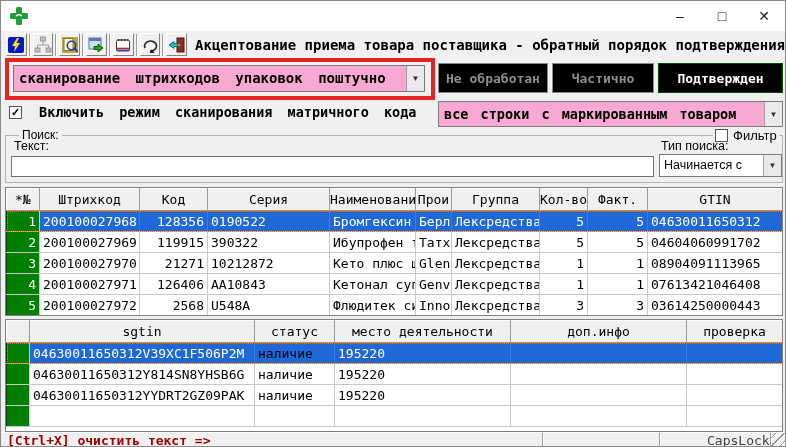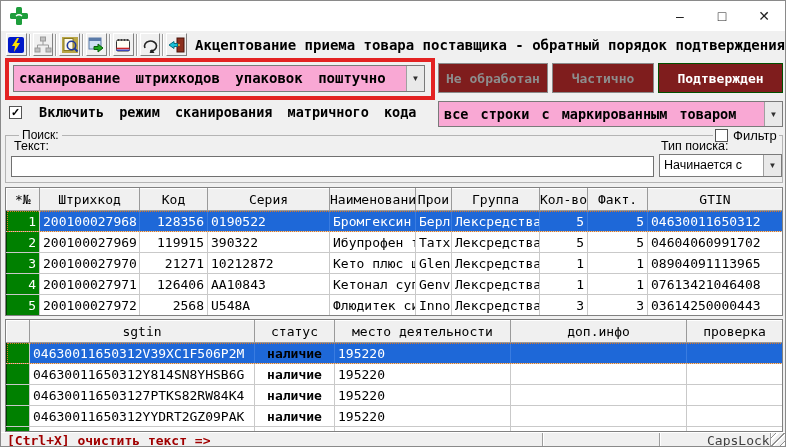--- a/index.html
+++ b/index.html
@@ -22,21 +22,21 @@
   .tb-btn svg { width:18px; height:18px; }
   .tb-caption { font-family:"DejaVu Sans Mono", monospace; font-weight:bold; font-size:14px; letter-spacing:0px; white-space:nowrap; margin-left:8px; }
   
   .red-rect { position:absolute; left:4px; top:57px; width:430px; height:42px; border:4px solid #e32222; background:#f0f0f0; }
   .combo { display:flex; align-items:stretch; border:1px solid #7a7a7a; background:#f9a8d4; }
   .combo .txt { flex:1; font-family:"DejaVu Sans Mono", monospace; font-weight:bold; font-size:14px; line-height:25px; padding-left:5px; overflow:hidden; white-space:nowrap; }
   .combo .arrow { width:18px; background:#e9e9e9; border-left:1px solid #a0a0a0; display:flex; align-items:center; justify-content:center; font-size:8px; color:#303030; }
   #scan-combo { position:absolute; left:12px; top:64px; width:412px; height:27px; }
   #scan-combo .txt { word-spacing:7px; }
   
-  .st-btn { position:absolute; top:62px; height:30px; border:1px solid #8a8a8a; background:#7f1d1d;
+  .st-btn { position:absolute; top:62px; height:30px; border:1px solid #8a8a8a; background:#000000;
             font-family:"DejaVu Sans Mono", monospace; font-weight:bold; font-size:13px;
             display:flex; align-items:center; justify-content:center; color:#8d8d8d; }
   #btn-unprocessed { left:437px; width:110px; }
   #btn-partial     { left:551px; width:102px; }
   #btn-confirmed   { left:657px; width:125px; color:#ffffff; border-color:#005000; }
   
   .checkbox { width:13px; height:13px; background:#ffffff; border:1px solid #555; display:inline-flex; align-items:center; justify-content:center; font-size:11px; font-weight:bold; color:#000; }
   #matrix-row { position:absolute; left:8px; top:103px; display:flex; align-items:center; }
   #matrix-label { margin-left:17px; font-family:"DejaVu Sans Mono", monospace; font-weight:bold; font-size:13.5px; word-spacing:7px; white-space:nowrap; }
   #rows-combo { position:absolute; left:437px; top:100px; width:345px; height:26px; }
@@ -58,21 +58,21 @@
   table.grid { border-collapse:collapse; table-layout:fixed; width:776px; font-family:"DejaVu Sans Mono", monospace; font-size:13px; }
   table.grid th { height:22px; background:#f0f0f0; font-weight:normal; font-size:13px; text-align:center;
     border-right:1px solid #9a9a9a; border-bottom:1px solid #9a9a9a; border-top:1px solid #ffffff;
     overflow:hidden; white-space:nowrap; }
   table.grid td { height:21px; border-right:1px solid #c9c9c9; border-bottom:1px solid #c9c9c9;
     overflow:hidden; white-space:nowrap; padding:0 3px; }
   td.ind { background:#008000; border:1px solid #004000; color:#ffffff; text-align:right; padding-right:3px; }
   tr.selected td:not(.ind) { background:#1e68d8; color:#ffffff; border-right-color:#3a7ce0; }
   tr.selected td.status-cell { color:#000000; }
   tr.selected { outline:1px dotted #e07820; outline-offset:-1px; }
-  .al { text-align:left; } .ar { text-align:right; } .ac { text-align:center;font-weight:bold; }
+  .al { text-align:left; } .ar { text-align:right; } .ac { text-align:left; }
   
   .statusbar { position:absolute; left:0; top:431px; width:100%; height:16px; background:#f0f0f0; border-top:1px solid #ffffff; display:flex; font-family:"DejaVu Sans Mono", monospace; font-size:13px; }
   .sb-panel { border-right:1px solid #9d9d9d; box-shadow:1px 0 0 #ffffff; display:flex; align-items:center; }
   #sb-hint { width:542px; padding-left:6px; font-weight:bold; color:#a00000; }
   #sb-mid { flex:1; }
   #sb-caps { width:82px; color:#404040; padding-left:18px;margin-left:29px; }
   .grip { width:14px; background:
       repeating-linear-gradient(135deg, transparent 0 3px, #909090 3px 4px, #ffffff 4px 6px); }
 </style>
 </head>
@@ -319,28 +319,20 @@
           <tr>
             <td class="ind"></td>
             <td class="al">04630011650312Y814SN8YHSB6G</td>
             <td class="ac status-cell">наличие</td>
             <td class="al">195220</td>
             <td class="al"></td>
             <td class="al"></td>
           </tr>
           <tr>
             <td class="ind"></td>
-            <td class="al">046300116503127PTKS82RW84K4</td>
-            <td class="ac status-cell">наличие</td>
-            <td class="al">195220</td>
-            <td class="al"></td>
-            <td class="al"></td>
-          </tr>
-          <tr>
-            <td class="ind"></td>
             <td class="al">04630011650312YYDRT2GZ09PAK</td>
             <td class="ac status-cell">наличие</td>
             <td class="al">195220</td>
             <td class="al"></td>
             <td class="al"></td>
           </tr>
           <tr>
             <td class="ind"></td>
             <td class="al"></td>
             <td class="ac status-cell"></td>

